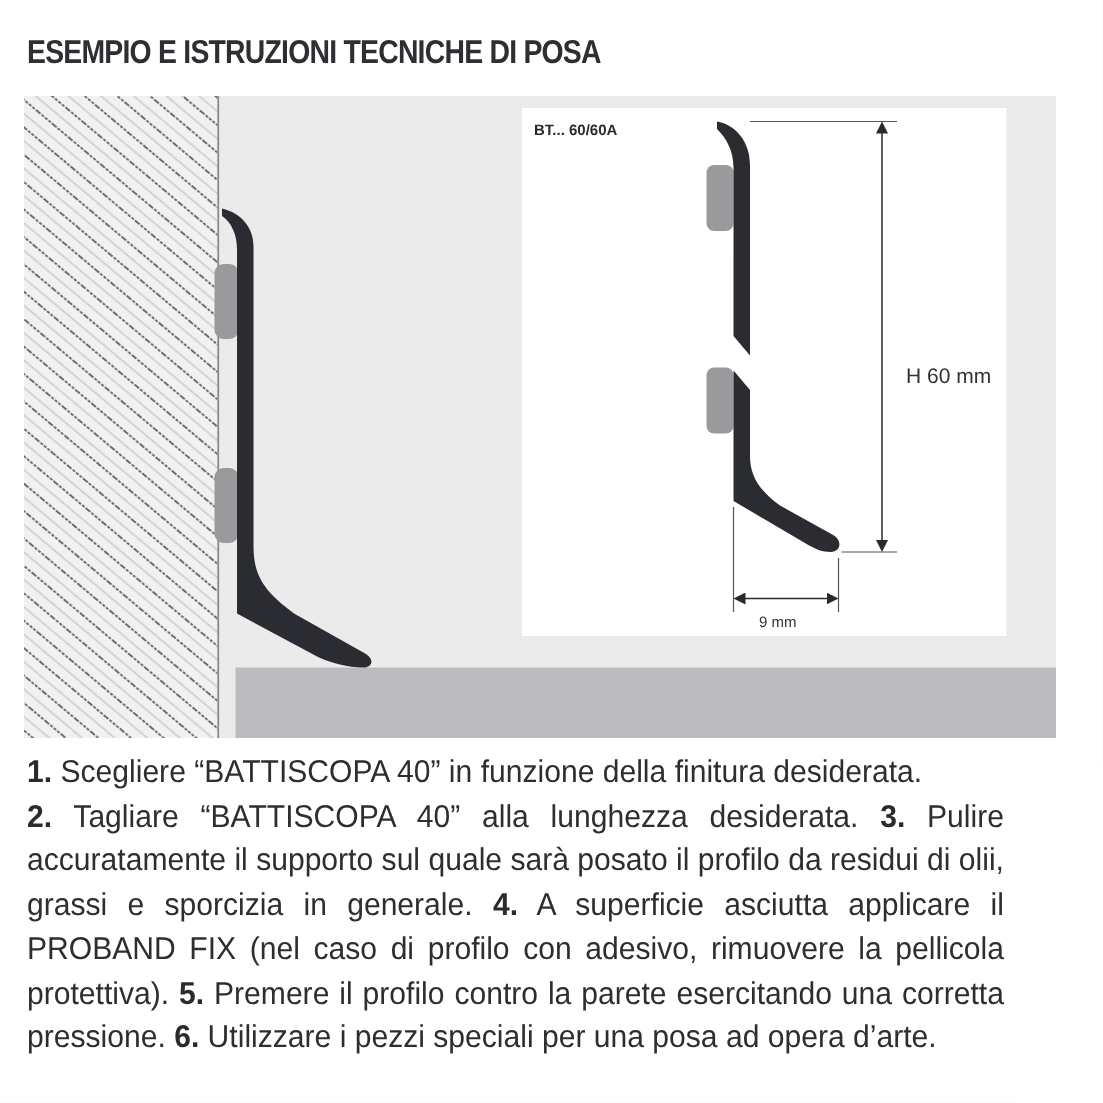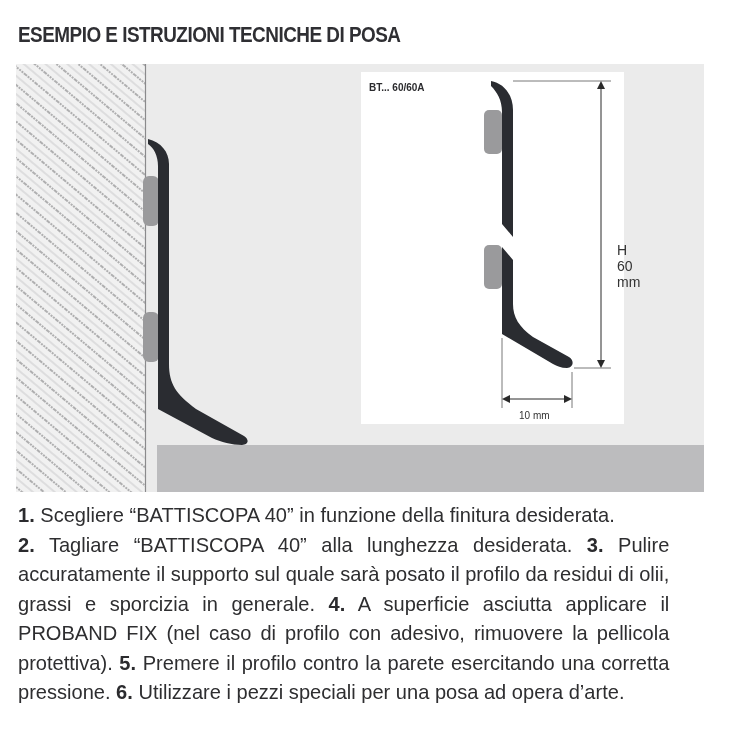--- a/index.html
+++ b/index.html
@@ -1,20 +1,20 @@
 <!DOCTYPE html>
 <html><head>
 <meta charset="utf-8">
 <style>
   html, body { margin: 0; padding: 0; background: #ffffff; }
   body { width: 735px; height: 735px; position: relative; overflow: hidden; font-family: "Liberation Sans", sans-serif; color: #2b2b2e; }
   .title { position: absolute; left: 18px; top: 22px; font-family: "Liberation Sans", sans-serif; font-weight: bold; font-size: 22px; letter-spacing: -0.6px; color: #2f2f33; transform: scaleX(0.86); transform-origin: left top; white-space: nowrap; }
   .figure { position: absolute; left: 16px; top: 64px; width: 688px; height: 428px; background: #ebebeb; overflow: hidden; }
   .figure svg { position: absolute; left: 0; top: 0; }
-  .inset { position: absolute; left: 345px; top: 8px; width: 263px; height: 352px; background: #ffffff; }
+  .inset { position: absolute; left: 332px; top: 8px; width: 323px; height: 352px; background: #ffffff; }
   .inset-label { position: absolute; left: 8px; top: 10px; font-size: 10px; font-weight: bold; color: #2b2b2e; }
   .dim-h { position: absolute; left: 256px; top: 170px; font-size: 14px; color: #333; }
   .dim-w { position: absolute; left: 158px; top: 338px; font-size: 10px; color: #333; }
   .instructions { position: absolute; left: 18px; top: 500px; width: 682px; font-family: "Liberation Sans", sans-serif; font-size: 21px; line-height: 29.5px; color: #2e2e30; text-align: justify; transform: scaleX(0.955); transform-origin: left top; }
   .instructions b { font-weight: bold; color: #2b2b2e; }
 </style>
 </head>
 <body>
 
 <div class="title">ESEMPIO E ISTRUZIONI TECNICHE DI POSA</div>
@@ -58,20 +58,20 @@
       <line x1="152" y1="9" x2="250" y2="9" stroke="#555" stroke-width="0.8"></line>
       <line x1="213" y1="296" x2="250" y2="296" stroke="#555" stroke-width="0.8"></line>
       <line x1="240" y1="13" x2="240" y2="292" stroke="#2a2a2a" stroke-width="1" marker-start="url(#arr)" marker-end="url(#arr)"></line>
 
       <line x1="141" y1="266" x2="141" y2="336" stroke="#555" stroke-width="0.8"></line>
       <line x1="211" y1="300" x2="211" y2="336" stroke="#555" stroke-width="0.8"></line>
       <line x1="145" y1="327" x2="207" y2="327" stroke="#2a2a2a" stroke-width="1" marker-start="url(#arr)" marker-end="url(#arr)"></line>
     </svg>
     <div class="inset-label">BT... 60/60A</div>
     <div class="dim-h">H 60 mm</div>
-    <div class="dim-w">10 mm</div>
+    <div class="dim-w">9 mm</div>
   </div>
 </div>
 
 <div class="instructions">
   <b>1.</b><span> Scegliere “BATTISCOPA 40” in funzione della finitura desiderata.</span><br>
   <b>2.</b><span> Tagliare “BATTISCOPA 40” alla lunghezza desiderata. </span><b>3.</b><span> Pulire accuratamente il supporto sul quale sarà posato il profilo da residui di olii, grassi e sporcizia in generale. </span><b>4.</b><span> A superficie asciutta applicare il PROBAND FIX (nel caso di profilo con adesivo, rimuovere la pellicola protettiva). </span><b>5.</b><span> Premere il profilo contro la parete esercitando una corretta pressione. </span><b>6.</b><span> Utilizzare i pezzi speciali per una posa ad opera d’arte.</span>
 </div>
 
 </body></html>

